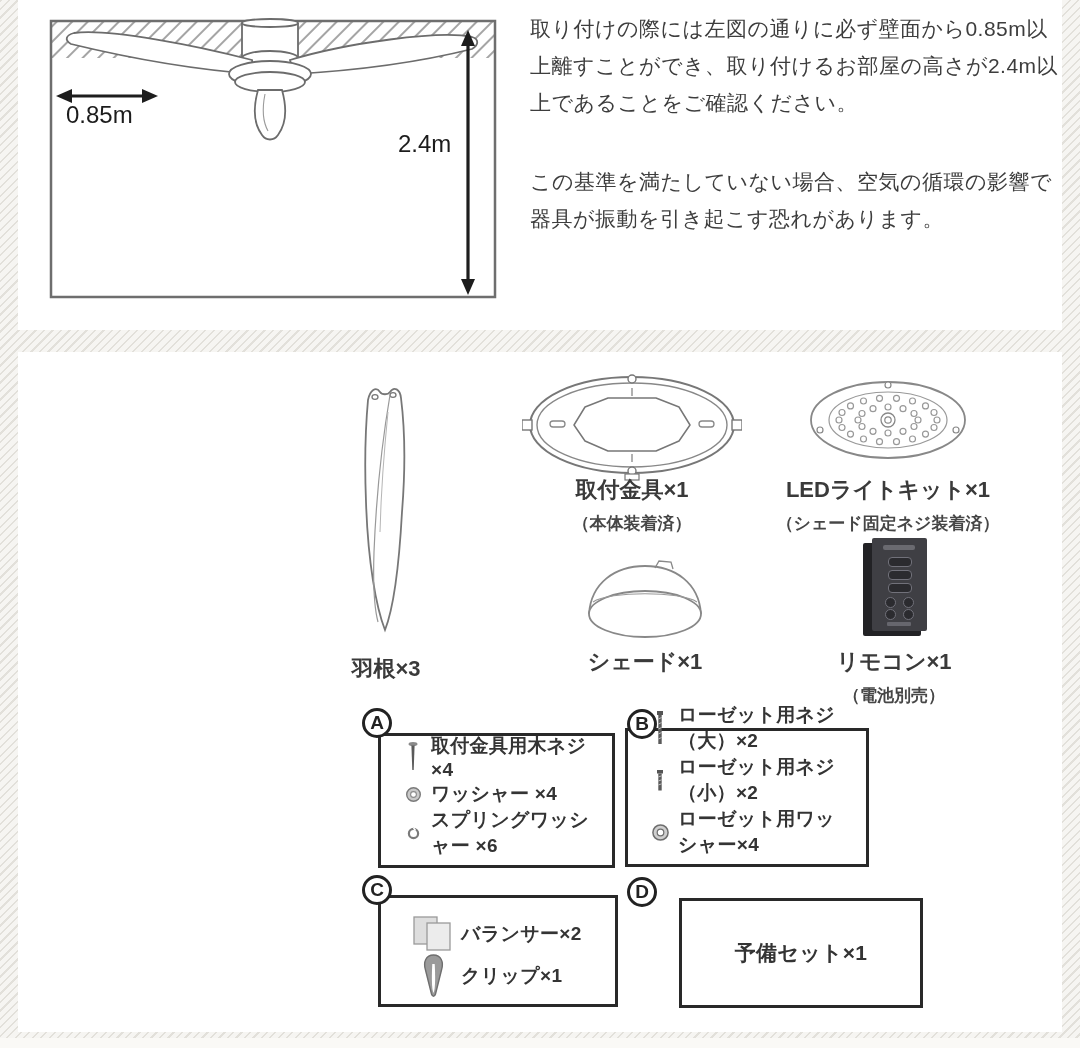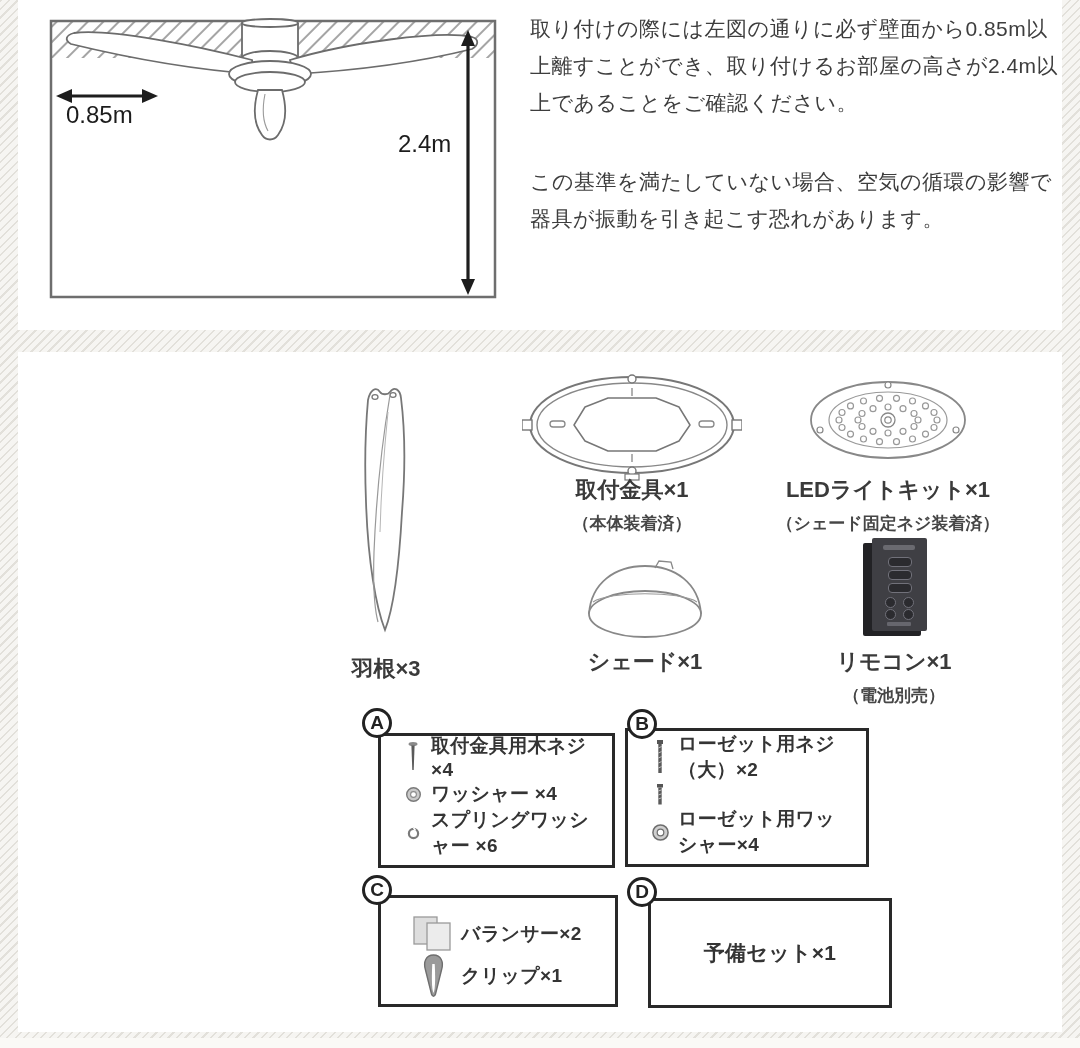--- a/index.html
+++ b/index.html
@@ -247,20 +247,21 @@
           <svg width="12" height="23" viewBox="0 0 12 23">
               <rect x="3" y="1" width="6" height="3.5" fill="#555"></rect>
               <rect x="4.3" y="4.5" width="3.4" height="17" fill="#5a5a5a"></rect>
               <g stroke="#bdbdbd" stroke-width="1">
                 <line x1="4.3" y1="8" x2="7.7" y2="6.8"></line>
                 <line x1="4.3" y1="12" x2="7.7" y2="10.8"></line>
                 <line x1="4.3" y1="16" x2="7.7" y2="14.8"></line>
               </g>
             </svg>
         </span>
+        <span class="kit-item-label">ローゼット用ネジ（小）×2</span>
       </div>
       <div class="kit-row">
         <span class="kit-ic">
           <svg width="19" height="19" viewBox="0 0 19 19">
               <circle cx="9.5" cy="9.5" r="7.6" fill="#cfcfcf" stroke="#6e6e6e" stroke-width="1.5"></circle>
               <circle cx="9.5" cy="9.5" r="3.3" fill="#fff" stroke="#6e6e6e" stroke-width="1.2"></circle>
             </svg>
         </span>
         <span class="kit-item-label">ローゼット用ワッシャー×4</span>
       </div>
@@ -282,21 +283,21 @@
           <svg width="27" height="45" viewBox="0 0 27 45">
               <path d="M13.5,2 C6,2 3,9 5.5,17 L11.5,41 C12.4,44 14.6,44 15.5,41 L21.5,17 C24,9 21,2 13.5,2 Z" fill="#9a9a9a" stroke="#6e6e6e" stroke-width="1.4"></path>
               <path d="M12.3,11 C12.3,11 10.8,35 13.5,40 C16.2,35 14.7,11 14.7,11 Z" fill="#fff"></path>
             </svg>
         </span>
         <span class="kit-item-label">クリップ×1</span>
       </div>
     </div>
 
     <div class="kit-badge" style="left:609px;top:525px">D</div>
-    <div class="kit-box kit-center" style="left:630px;top:546px;width:244px;height:110px;padding:3px">
+    <div class="kit-box kit-center" style="left:661px;top:546px;width:244px;height:110px;padding:3px">
       <div class="kit-row" style="justify-content:center">
         <span class="kit-item-label">予備セット×1</span>
       </div>
     </div>
 
   </div>
 
   <div class="bottom-strip"></div>
 </div>
 

